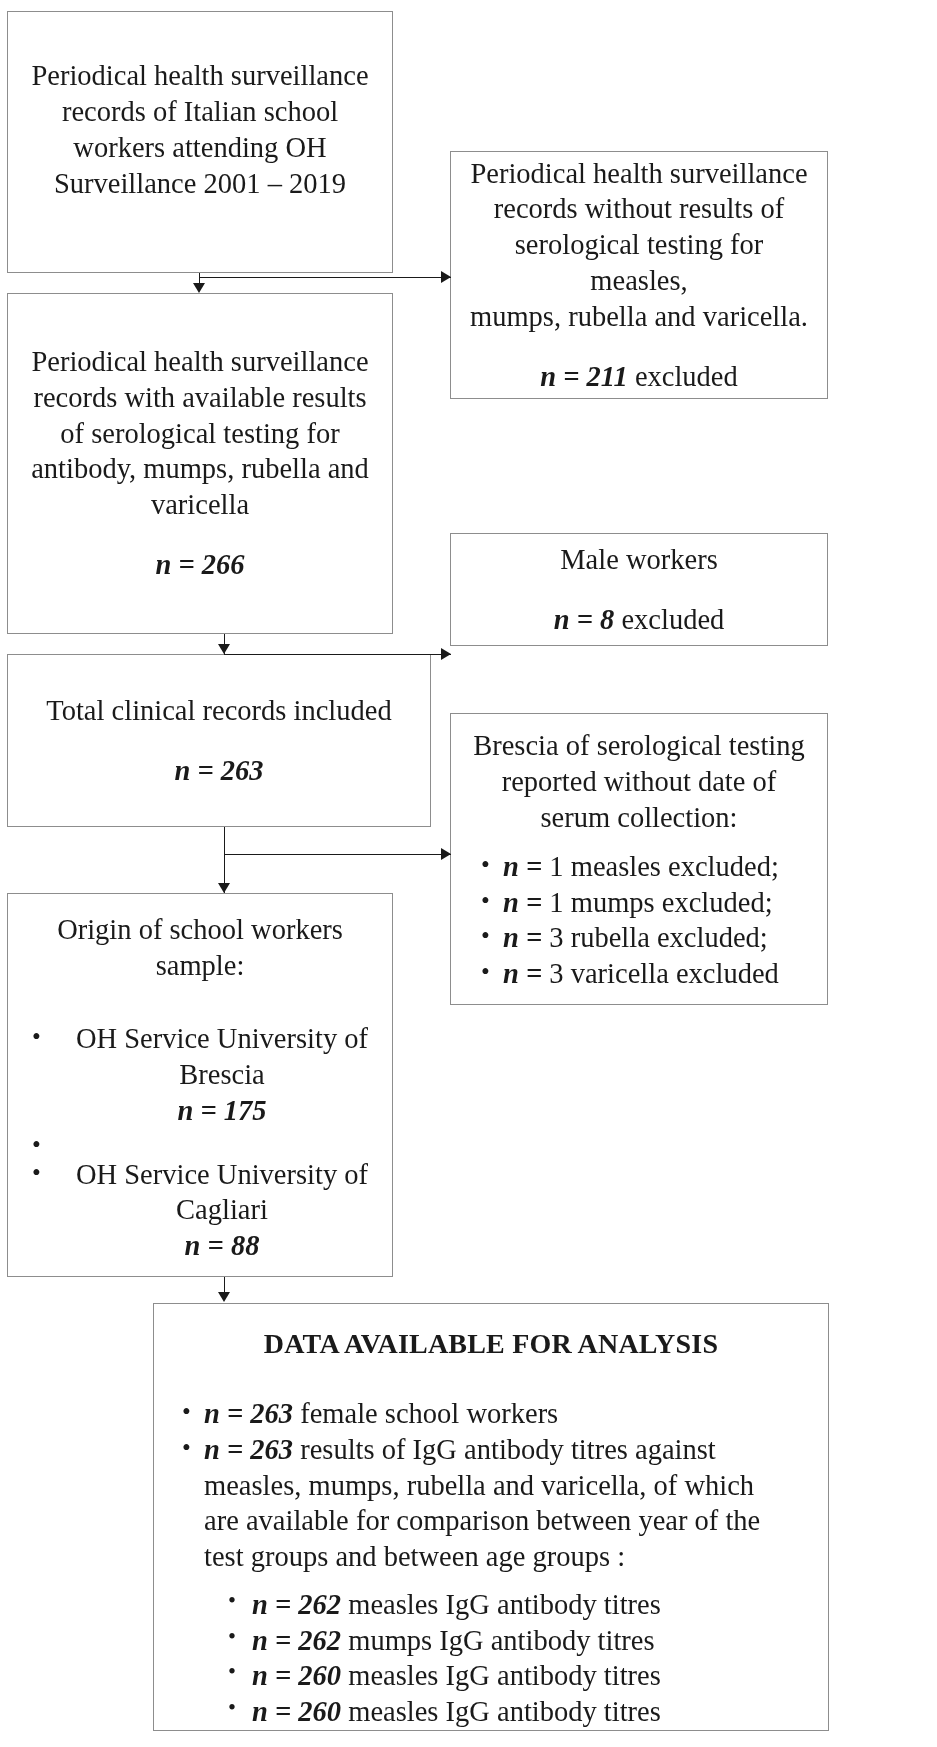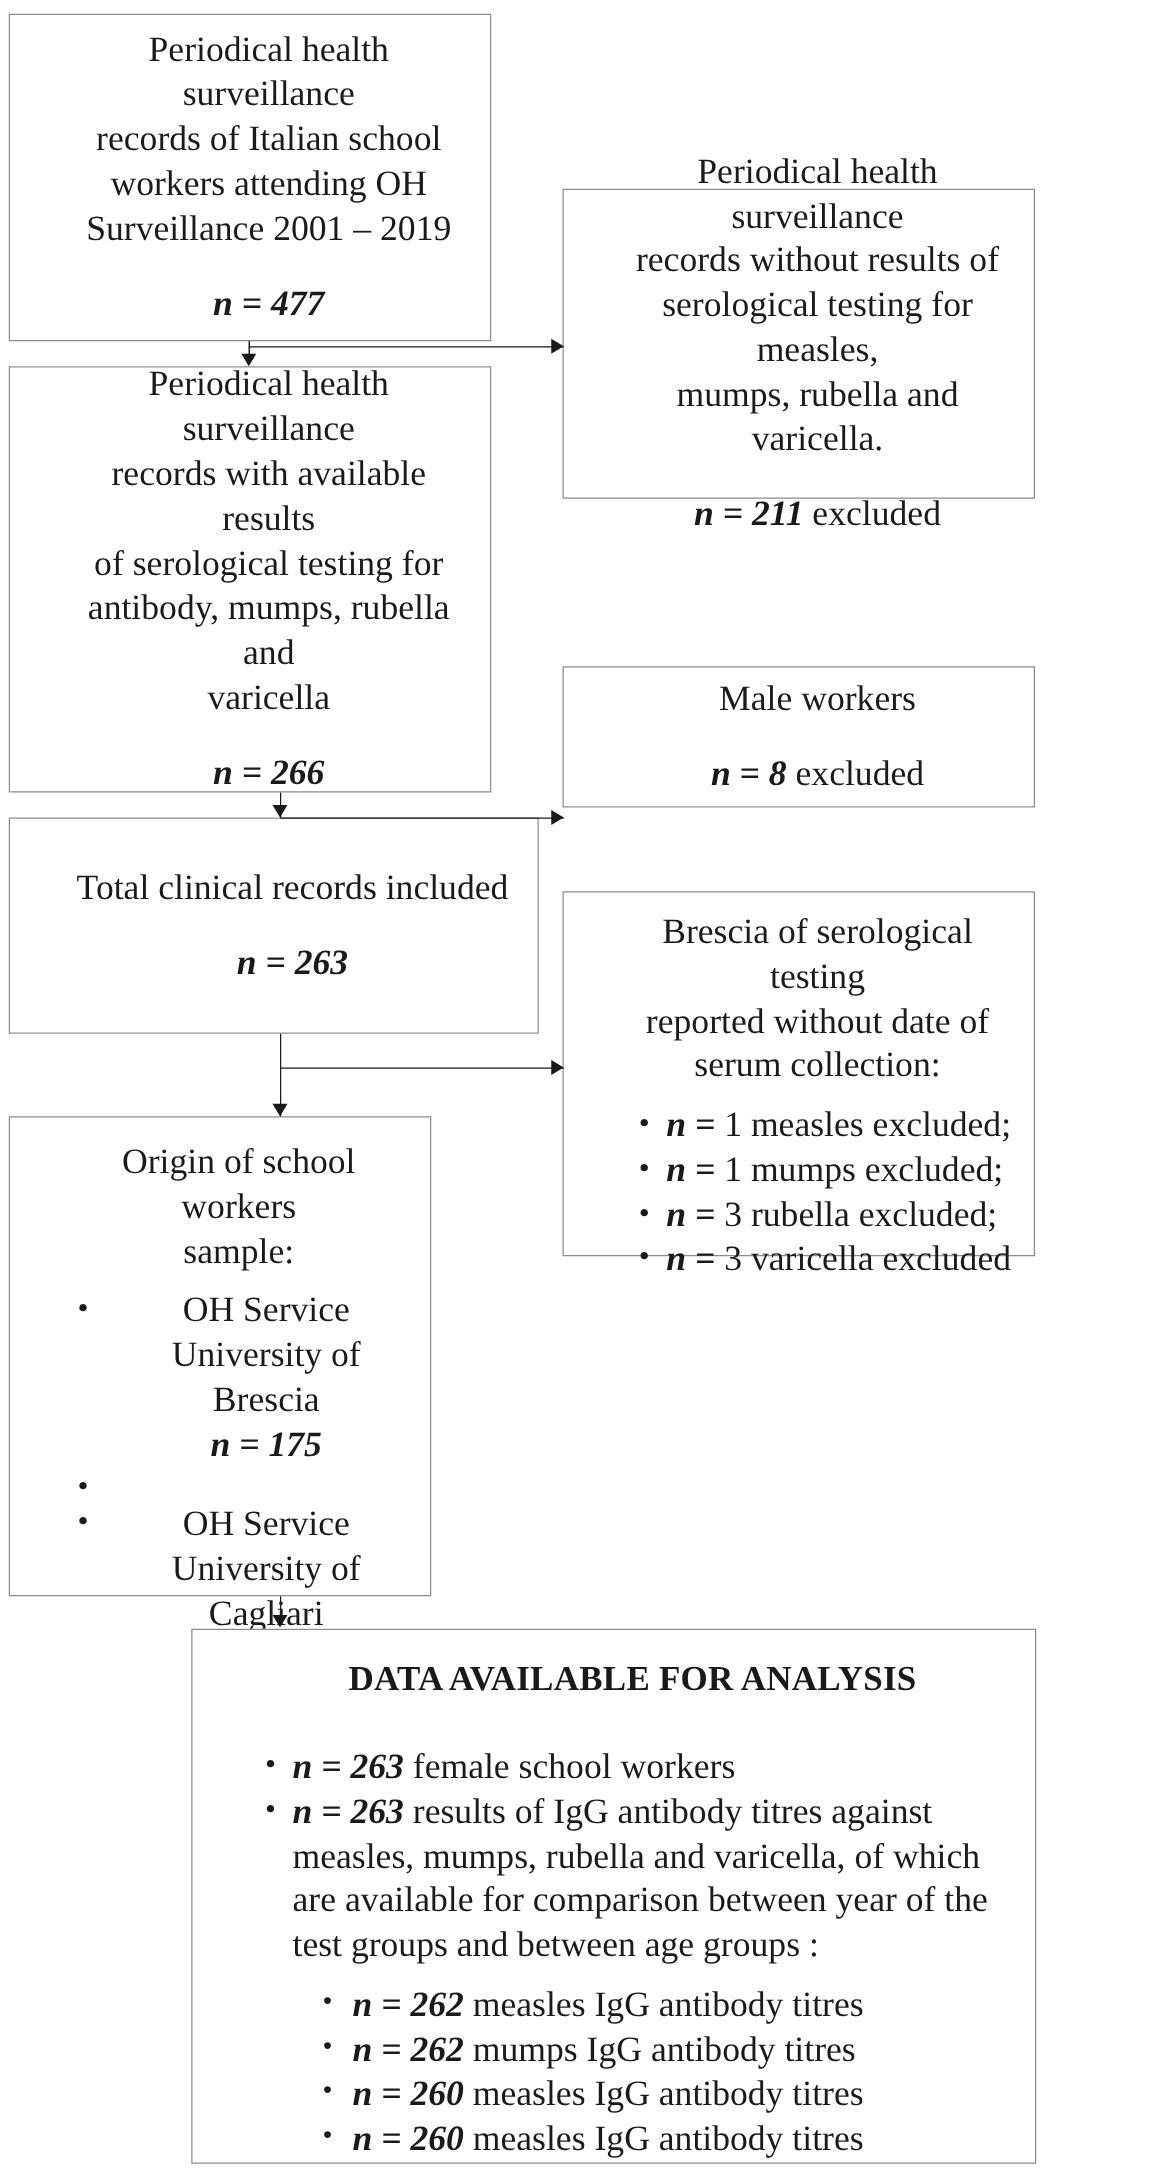--- a/index.html
+++ b/index.html
@@ -19,21 +19,21 @@
     display:flex;
     flex-direction:column;
     justify-content:center;
   }
   .ctr{text-align:center;}
   .line{display:block;}
   .n{font-weight:bold;font-style:italic;}
   .gap{height:0.85em;}
 
   
-  .t28{font-size:28.5px;line-height:1.255;padding-left:30px;}
+  .t28{font-size:28.5px;line-height:1.255;}
 
   
   ul.bl{
     margin:12px;padding:0;list-style:none;
   }
   ul.bl > li{
     position:relative;
     padding-left:30px;
     text-align:left;
   }
@@ -89,21 +89,20 @@
 
 <div id="stage">
 
   <div class="box t28" style="left:7px;top:11px;width:386px;height:262px;">
     <div class="ctr pad-in">
       <span class="line">Periodical health surveillance</span>
       <span class="line">records of Italian school</span>
       <span class="line">workers attending OH</span>
       <span class="line">Surveillance 2001 – 2019</span>
       <div class="gap"></div>
-      <span class="line n">n = 477</span>
     </div>
   </div>
 
   <div class="box t28" style="left:450px;top:151px;width:378px;height:248px;">
     <div class="ctr pad-in">
       <span class="line">Periodical health surveillance</span>
       <span class="line">records without results of</span>
       <span class="line">serological testing for measles,</span>
       <span class="line">mumps, rubella and varicella.</span>
       <div class="gap"></div>
@@ -147,21 +146,21 @@
     </div>
     <div class="gap" style="height:22px;"></div>
     <ul class="bl tight" style="padding-left:10px;">
       <li><span class="n">n =</span> <span>1</span> <span>measles excluded;</span></li>
       <li><span class="n">n =</span> <span>1</span> <span>mumps excluded;</span></li>
       <li><span class="n">n =</span> <span>3</span> <span>rubella excluded;</span></li>
       <li><span class="n">n =</span> <span>3</span> <span>varicella excluded</span></li>
     </ul>
   </div>
 
-  <div class="box t28" style="left:7px;top:893px;width:338px;height:384px;justify-content:flex-start;padding-top:18px;">
+  <div class="box t28" style="left:7px;top:893px;width:386px;height:384px;justify-content:flex-start;padding-top:18px;">
     <div class="ctr pad-in">
       <span class="line">Origin of school workers</span>
       <span class="line">sample:</span>
     </div>
     <div class="gap" style="height:30px;"></div>
     <ul class="bl" style="padding-left:4px;">
       <li style="text-align:center;padding-left:40px;">
         <span class="line">OH Service University of</span>
         <span class="line">Brescia</span>
         <span class="line n">n = 175</span>

